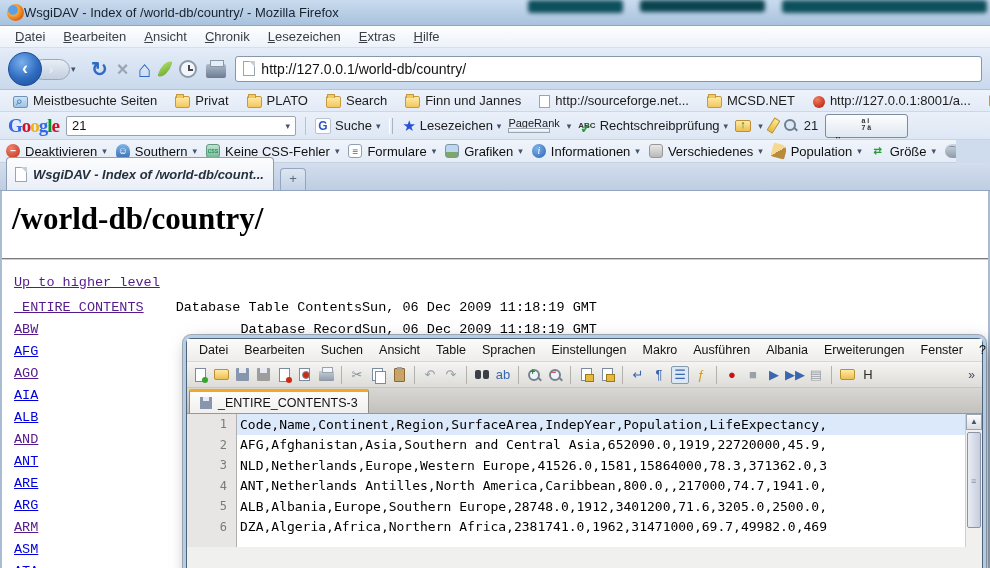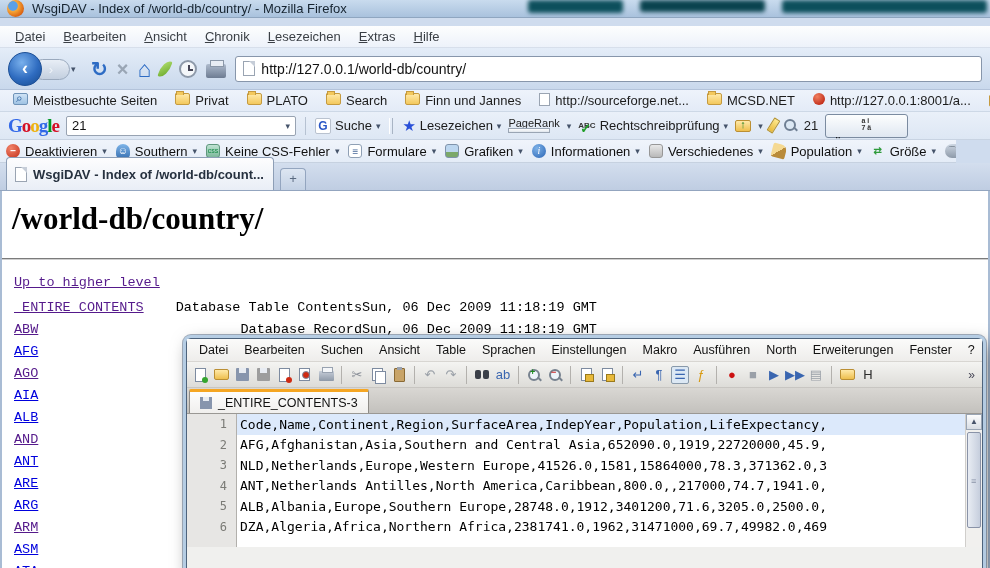--- a/index.html
+++ b/index.html
@@ -1,22 +1,22 @@
 <!DOCTYPE html>
 <html><head>
 <meta charset="utf-8">
 <style>
   * { margin:0; padding:0; box-sizing:border-box; }
   html,body { width:990px; height:568px; overflow:hidden; font-family:"Liberation Sans",sans-serif; background:#9ab0c8; }
   #screen { position:relative; width:990px; height:568px; overflow:hidden; background:#cfdcee; }
 
   
-  .fx-titlebar { position:absolute; left:0; top:0; width:990px; height:18px;
+  .fx-titlebar { position:absolute; left:0; top:0; width:990px; height:26px;
     background:linear-gradient(#c9dbee,#a9c2dd); border-bottom:1px solid #8fa6c0;
-    display:flex; align-items:center; padding-left:7px; gap:8px; }
+    display:flex; align-items:center; padding-left:7px; }
   .fx-title { font-size:13px; color:#15232f; white-space:nowrap; }
   .firefox-logo { width:17px; height:17px; border-radius:50%;
     background:radial-gradient(circle at 35% 35%, #5aa0e8 0 28%, #f7a838 34%, #d95f10 75%, #8f3a05 100%); }
   .artifact { position:absolute; filter:blur(2px); border-radius:3px; }
 
   .fx-menubar { position:absolute; left:0; top:26px; width:990px; height:22px;
     background:linear-gradient(#fdfefe,#edf2fa); border-bottom:1px solid #d7dfeb;
     display:flex; align-items:center; padding-left:6px; }
   .fx-menu-item { font-size:13px; color:#3a3f45; padding:2px 9px; cursor:default; }
   .fx-menu-item:first-letter { text-decoration:underline; }
@@ -43,21 +43,21 @@
   .printer-icon::before { content:""; position:absolute; left:4px; top:-4px; width:12px; height:5px; background:#e8edf4; border:1px solid #8a97a8; }
   .urlbar { flex:1; height:26px; background:#fff; border:1px solid #8796ab; border-radius:3px;
     display:flex; align-items:center; gap:6px; padding:0 7px; }
   .page-icon { width:12px; height:15px; background:#fff; border:1px solid #9aa4b2; position:relative; flex:0 0 auto; }
   .page-icon::before { content:""; position:absolute; right:-1px; top:-1px; border:3px solid #c6cdd8; border-left-color:transparent; border-bottom-color:transparent; }
   .url-text { font-size:14px; color:#121212; white-space:nowrap; }
 
   .fx-bookmarks { position:absolute; left:0; top:90px; width:990px; height:22px;
     background:linear-gradient(#eef3fb,#e3ebf7); border-bottom:1px solid #cdd8e6;
     display:flex; align-items:center; padding-left:6px; gap:4px; overflow:hidden; }
-  .bm-item { display:flex; align-items:flex-start; gap:5px; padding:1px 7px; font-size:13px; color:#1c1c1c; white-space:nowrap; }
+  .bm-item { display:flex; align-items:flex-end; gap:5px; padding:1px 7px; font-size:13px; color:#1c1c1c; white-space:nowrap; }
   .bicon { width:15px; height:12px; display:inline-block; flex:0 0 auto; position:relative; }
   .bicon.smart-folder-icon { background:linear-gradient(#cfe3f6,#9fc3e4); border:1px solid #6f93b8; border-radius:2px; }
   .bicon.smart-folder-icon::after { content:"⌕"; position:absolute; left:2px; top:-3px; font-size:12px; color:#2a5e9c; }
   .bicon.folder-icon { background:linear-gradient(#ffe9a8,#f3c85c); border:1px solid #c59a3f; border-radius:1px 2px 2px 2px; }
   .bicon.folder-icon::before { content:""; position:absolute; left:0; top:-3px; width:6px; height:3px; background:#f3c85c; border:1px solid #c59a3f; border-bottom:none; }
   .bicon.page2-icon { width:11px; height:13px; background:#fff; border:1px solid #9aa4b2; }
   .bicon.reddot-icon { width:12px; height:12px; border-radius:50%; background:radial-gradient(circle at 35% 30%,#f08060,#b31303); }
 
   .fx-googlebar { position:absolute; left:0; top:112px; width:990px; height:28px;
     background:linear-gradient(#eaf0f9,#dde7f4); border-bottom:1px solid #c8d3e2;
@@ -111,21 +111,21 @@
   .resize-icon { background:transparent; color:#2f9b3c; font-weight:bold; }
   .resize-icon::before { content:"⇄"; }
   .tools-icon { background:linear-gradient(#cdd6e2,#8e9aa9); border-radius:50% 2px 2px 50%; }
   .tools-icon::before { content:"⌒"; color:#55606e; }
 
   .fx-tabbar { position:absolute; left:0; top:163px; width:990px; height:28px;
     background:linear-gradient(#d3deee,#bfcde2); border-bottom:1px solid #93a5bf; }
   .fx-tab { position:absolute; left:6px; bottom:0; width:268px; height:25px;
     background:linear-gradient(#fdfdfe,#e9eef6); border:1px solid #8d9eb6; border-bottom:none;
     border-radius:4px 4px 0 0; display:flex; align-items:center; gap:6px; padding:16px 8px;
-    font-size:13px; font-weight:bold; color:#26313f; white-space:nowrap; overflow:hidden; }
+    font-size:13px; font-weight:bold; color:#26313f; white-space:nowrap; overflow:hidden;font-style:italic; }
   .newtab-btn { position:absolute; left:280px; bottom:0; width:26px; height:22px;
     background:linear-gradient(#dde6f2,#c3d1e4); border:1px solid #93a5bf; border-bottom:none;
     border-radius:4px 4px 0 0; color:#5a6a80; font-size:13px; text-align:center; line-height:20px; }
 
   
   .fx-content { position:absolute; left:0; top:191px; width:990px; height:377px; background:#fff;
     border-left:2px solid #a9bcd4; border-right:2px solid #a9bcd4; overflow:hidden; }
   .dir-heading { font-family:"Liberation Serif",serif; font-weight:bold; font-size:31px; color:#000;
     margin:10px 0 0 10px; }
   .dir-hr { border:none; border-top:2px groove #cfcfcf; margin:21px 0 12px 0; }
@@ -484,21 +484,21 @@
       <span style="display:flex">
           <span class="npp-menu-item">Datei</span>
           <span class="npp-menu-item">Bearbeiten</span>
           <span class="npp-menu-item">Suchen</span>
           <span class="npp-menu-item">Ansicht</span>
           <span class="npp-menu-item">Table</span>
           <span class="npp-menu-item">Sprachen</span>
           <span class="npp-menu-item">Einstellungen</span>
           <span class="npp-menu-item">Makro</span>
           <span class="npp-menu-item">Ausführen</span>
-          <span class="npp-menu-item">North</span>
+          <span class="npp-menu-item">Albania</span>
           <span class="npp-menu-item">Erweiterungen</span>
           <span class="npp-menu-item">Fenster</span>
           <span class="npp-menu-item">?</span>
         </span>
 
     </div>
 
     <div class="npp-toolbar">
       <span style="display:flex;align-items:center;gap:3px">
           <span class="tbi">

